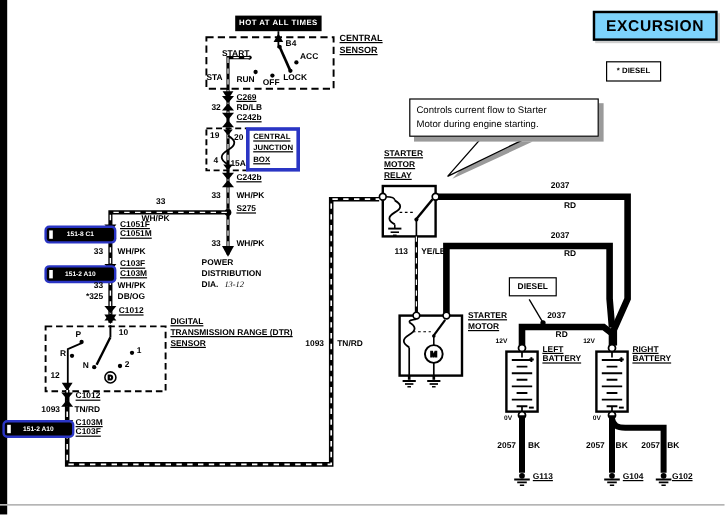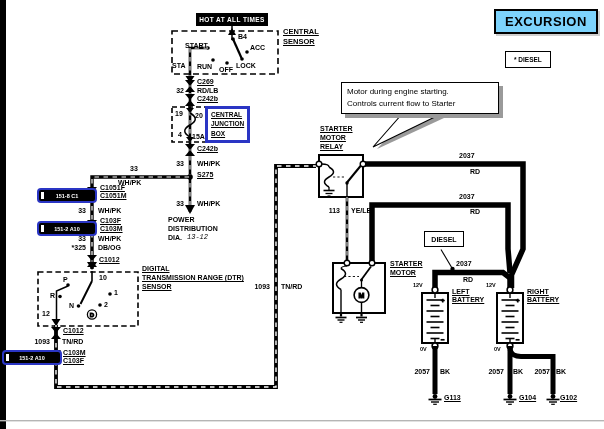--- a/index.html
+++ b/index.html
@@ -4,21 +4,21 @@
 <style>
   html,body{margin:0;padding:0;background:#fff;}
   #stage{position:relative;width:604px;height:429px;background:#fff;overflow:hidden;
          font-family:"Liberation Sans",sans-serif;}
   #art{position:absolute;left:0;top:0;}
   .lbl{position:absolute;font:bold 7px "Liberation Sans",sans-serif;color:#000;
        white-space:nowrap;line-height:1;}
   .u{text-decoration:underline;}
   .r{text-align:right;}
   .t55{font-size:5.5px;}
-  .it{font-style:italic;font-weight:normal;font-family:Liberation Mono, monospace;}
+  .it{font-style:italic;font-weight:normal;font-family:Liberation Serif, serif;}
   .box-black{position:absolute;background:#000;color:#fff;font:bold 6.5px "Liberation Sans",sans-serif;
        display:flex;align-items:center;justify-content:center;letter-spacing:.4px;}
   .cjb-box{position:absolute;border:3px solid #2a35c4;background:#fff;padding:1px 3px 2px 3px;}
   .cjb-box div{font:bold 6.5px "Liberation Sans",sans-serif;text-decoration:underline;line-height:1.45;}
   .ref-pill{position:absolute;width:56px;height:11px;background:#000;border:2px solid #2a35c4;
        border-radius:4px;color:#fff;font:bold 5.5px "Liberation Sans",sans-serif;
        display:flex;align-items:center;justify-content:center;}
   .ref-pill::before{content:"";position:absolute;left:2px;top:2px;bottom:2px;width:3px;background:#fff;}
   .callout{position:absolute;left:341px;top:82px;width:146px;border:1.2px solid #000;background:#fff;
        box-shadow:4px 4px 0 #9a9a9a;font:8px "Liberation Sans",sans-serif;line-height:1.5;
@@ -350,22 +350,22 @@
 
 <div class="lbl" style="left:320px;top:125px;">
   <div class="u">STARTER</div>
   <div class="u" style="margin-top:2px;">MOTOR</div>
   <div class="u" style="margin-top:2px;">RELAY</div>
 </div>
 <div class="lbl r" style="left:320px;top:207px;width:20px;">113</div>
 <div class="lbl" style="left:351px;top:207px;">YE/LB</div>
 
 <div class="callout">
+  <div>Controls current flow to Starter</div>
   <div>Motor during engine starting.</div>
-  <div>Controls current flow to Starter</div>
 </div>
 
 <div class="lbl" style="left:390px;top:260px;">
   <div class="u">STARTER</div>
   <div class="u" style="margin-top:2px;">MOTOR</div>
 </div>
 
 <div class="lbl" style="left:459px;top:152px;">2037</div>
 <div class="lbl" style="left:470px;top:168px;">RD</div>
 <div class="lbl" style="left:459px;top:193px;">2037</div>

